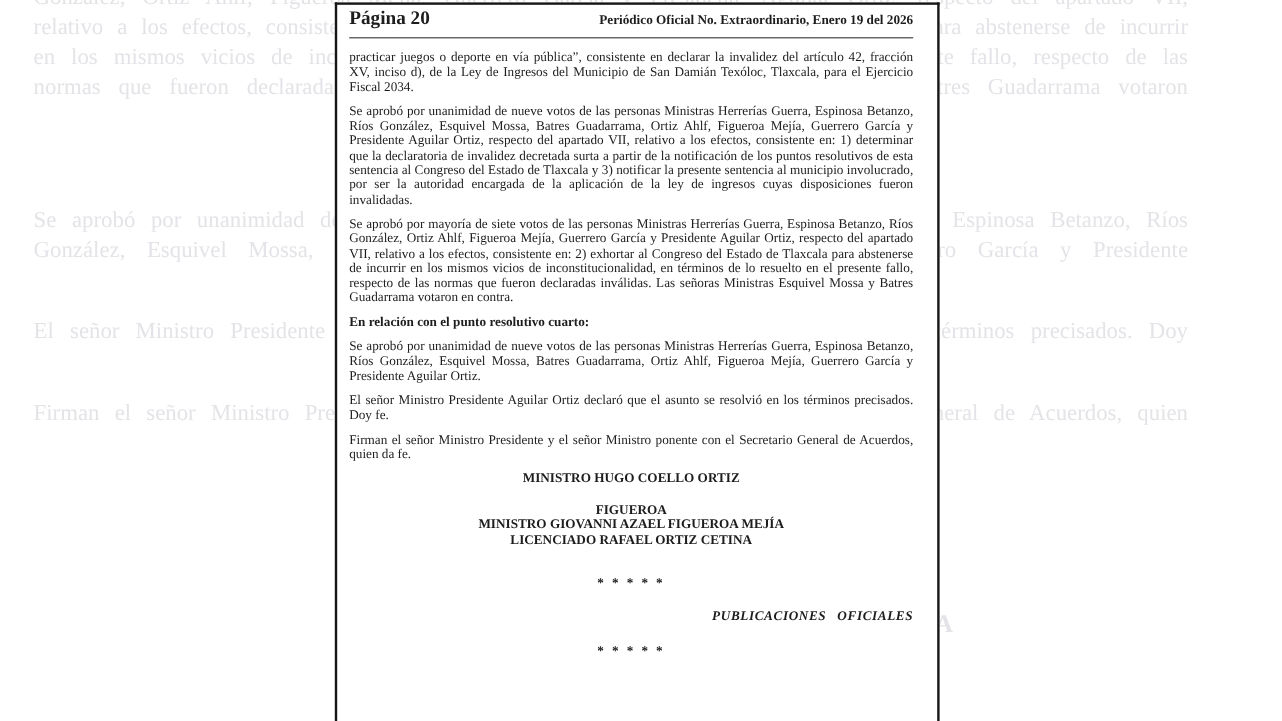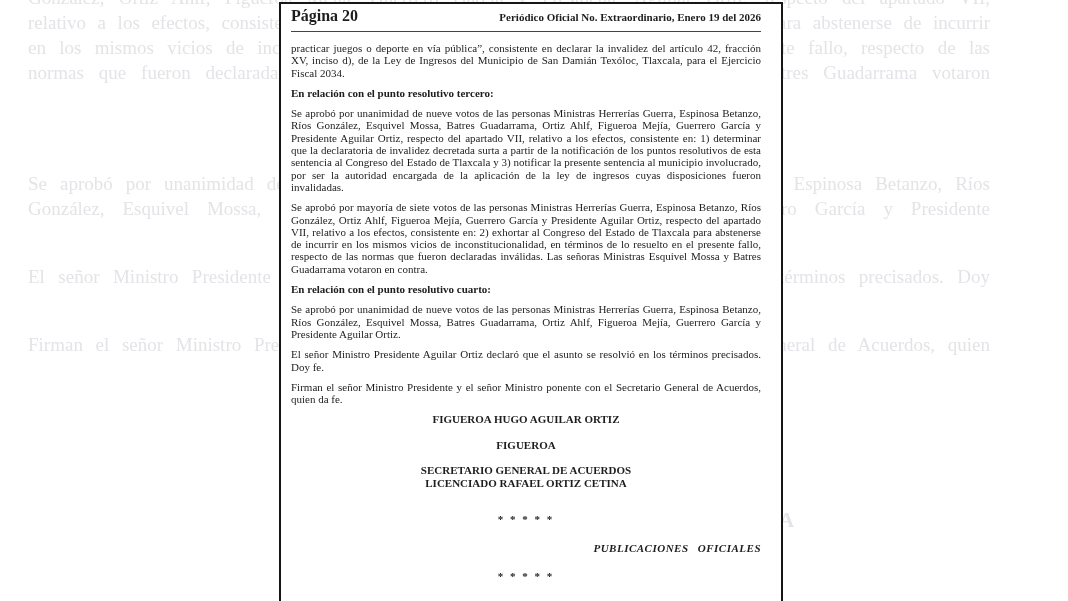--- a/index.html
+++ b/index.html
@@ -129,41 +129,40 @@
       <span class="pagenum">Página 20</span>
       <span class="title">Periódico Oficial No. Extraordinario, Enero 19 del 2026</span>
     </div>
 
     <div class="hr"></div>
 
     <div class="page-body">
 
         <div class="blk body-p">practicar juegos o deporte en vía pública”, consistente en declarar la invalidez del artículo 42, fracción XV, inciso d), de la Ley de Ingresos del Municipio de San Damián Texóloc, Tlaxcala, para el Ejercicio Fiscal 2034.</div>
 
-        <div class="blk body-h">En relación con el punto resolutivo tercero:</div>
 
         <div class="blk body-p">Se aprobó por unanimidad de nueve votos de las personas Ministras Herrerías Guerra, Espinosa Betanzo, Ríos González, Esquivel Mossa, Batres Guadarrama, Ortiz Ahlf, Figueroa Mejía, Guerrero García y Presidente Aguilar Ortiz, respecto del apartado VII, relativo a los efectos, consistente en: 1) determinar que la declaratoria de invalidez decretada surta a partir de la notificación de los puntos resolutivos de esta sentencia al Congreso del Estado de Tlaxcala y 3) notificar la presente sentencia al municipio involucrado, por ser la autoridad encargada de la aplicación de la ley de ingresos cuyas disposiciones fueron invalidadas.</div>
 
         <div class="blk body-p">Se aprobó por mayoría de siete votos de las personas Ministras Herrerías Guerra, Espinosa Betanzo, Ríos González, Ortiz Ahlf, Figueroa Mejía, Guerrero García y Presidente Aguilar Ortiz, respecto del apartado VII, relativo a los efectos, consistente en: 2) exhortar al Congreso del Estado de Tlaxcala para abstenerse de incurrir en los mismos vicios de inconstitucionalidad, en términos de lo resuelto en el presente fallo, respecto de las normas que fueron declaradas inválidas. Las señoras Ministras Esquivel Mossa y Batres Guadarrama votaron en contra.</div>
 
         <div class="blk body-h">En relación con el punto resolutivo cuarto:</div>
 
         <div class="blk body-p">Se aprobó por unanimidad de nueve votos de las personas Ministras Herrerías Guerra, Espinosa Betanzo, Ríos González, Esquivel Mossa, Batres Guadarrama, Ortiz Ahlf, Figueroa Mejía, Guerrero García y Presidente Aguilar Ortiz.</div>
 
         <div class="blk body-p">El señor Ministro Presidente Aguilar Ortiz declaró que el asunto se resolvió en los términos precisados. Doy fe.</div>
 
         <div class="blk body-p">Firman el señor Ministro Presidente y el señor Ministro ponente con el Secretario General de Acuerdos, quien da fe.</div>
 
 
-        <div class="blk sig">FIGUEROA HUGO AGUILAR ORTIZ</div>
+        <div class="blk sig">MINISTRO HUGO COELLO ORTIZ</div>
 
         <div class="blk sig sig-gap">FIGUEROA</div>
 
+        <div class="blk sig">MINISTRO GIOVANNI AZAEL FIGUEROA MEJÍA</div>
 
-        <div class="blk sig sig-gap">SECRETARIO GENERAL DE ACUERDOS</div>
 
         <div class="blk sig">LICENCIADO RAFAEL ORTIZ CETINA</div>
 
         <div class="blk stars stars-first">* * * * *</div>
 
         <div class="blk pubs">PUBLICACIONES OFICIALES</div>
 
         <div class="blk stars">* * * * *</div>
 
     </div>

